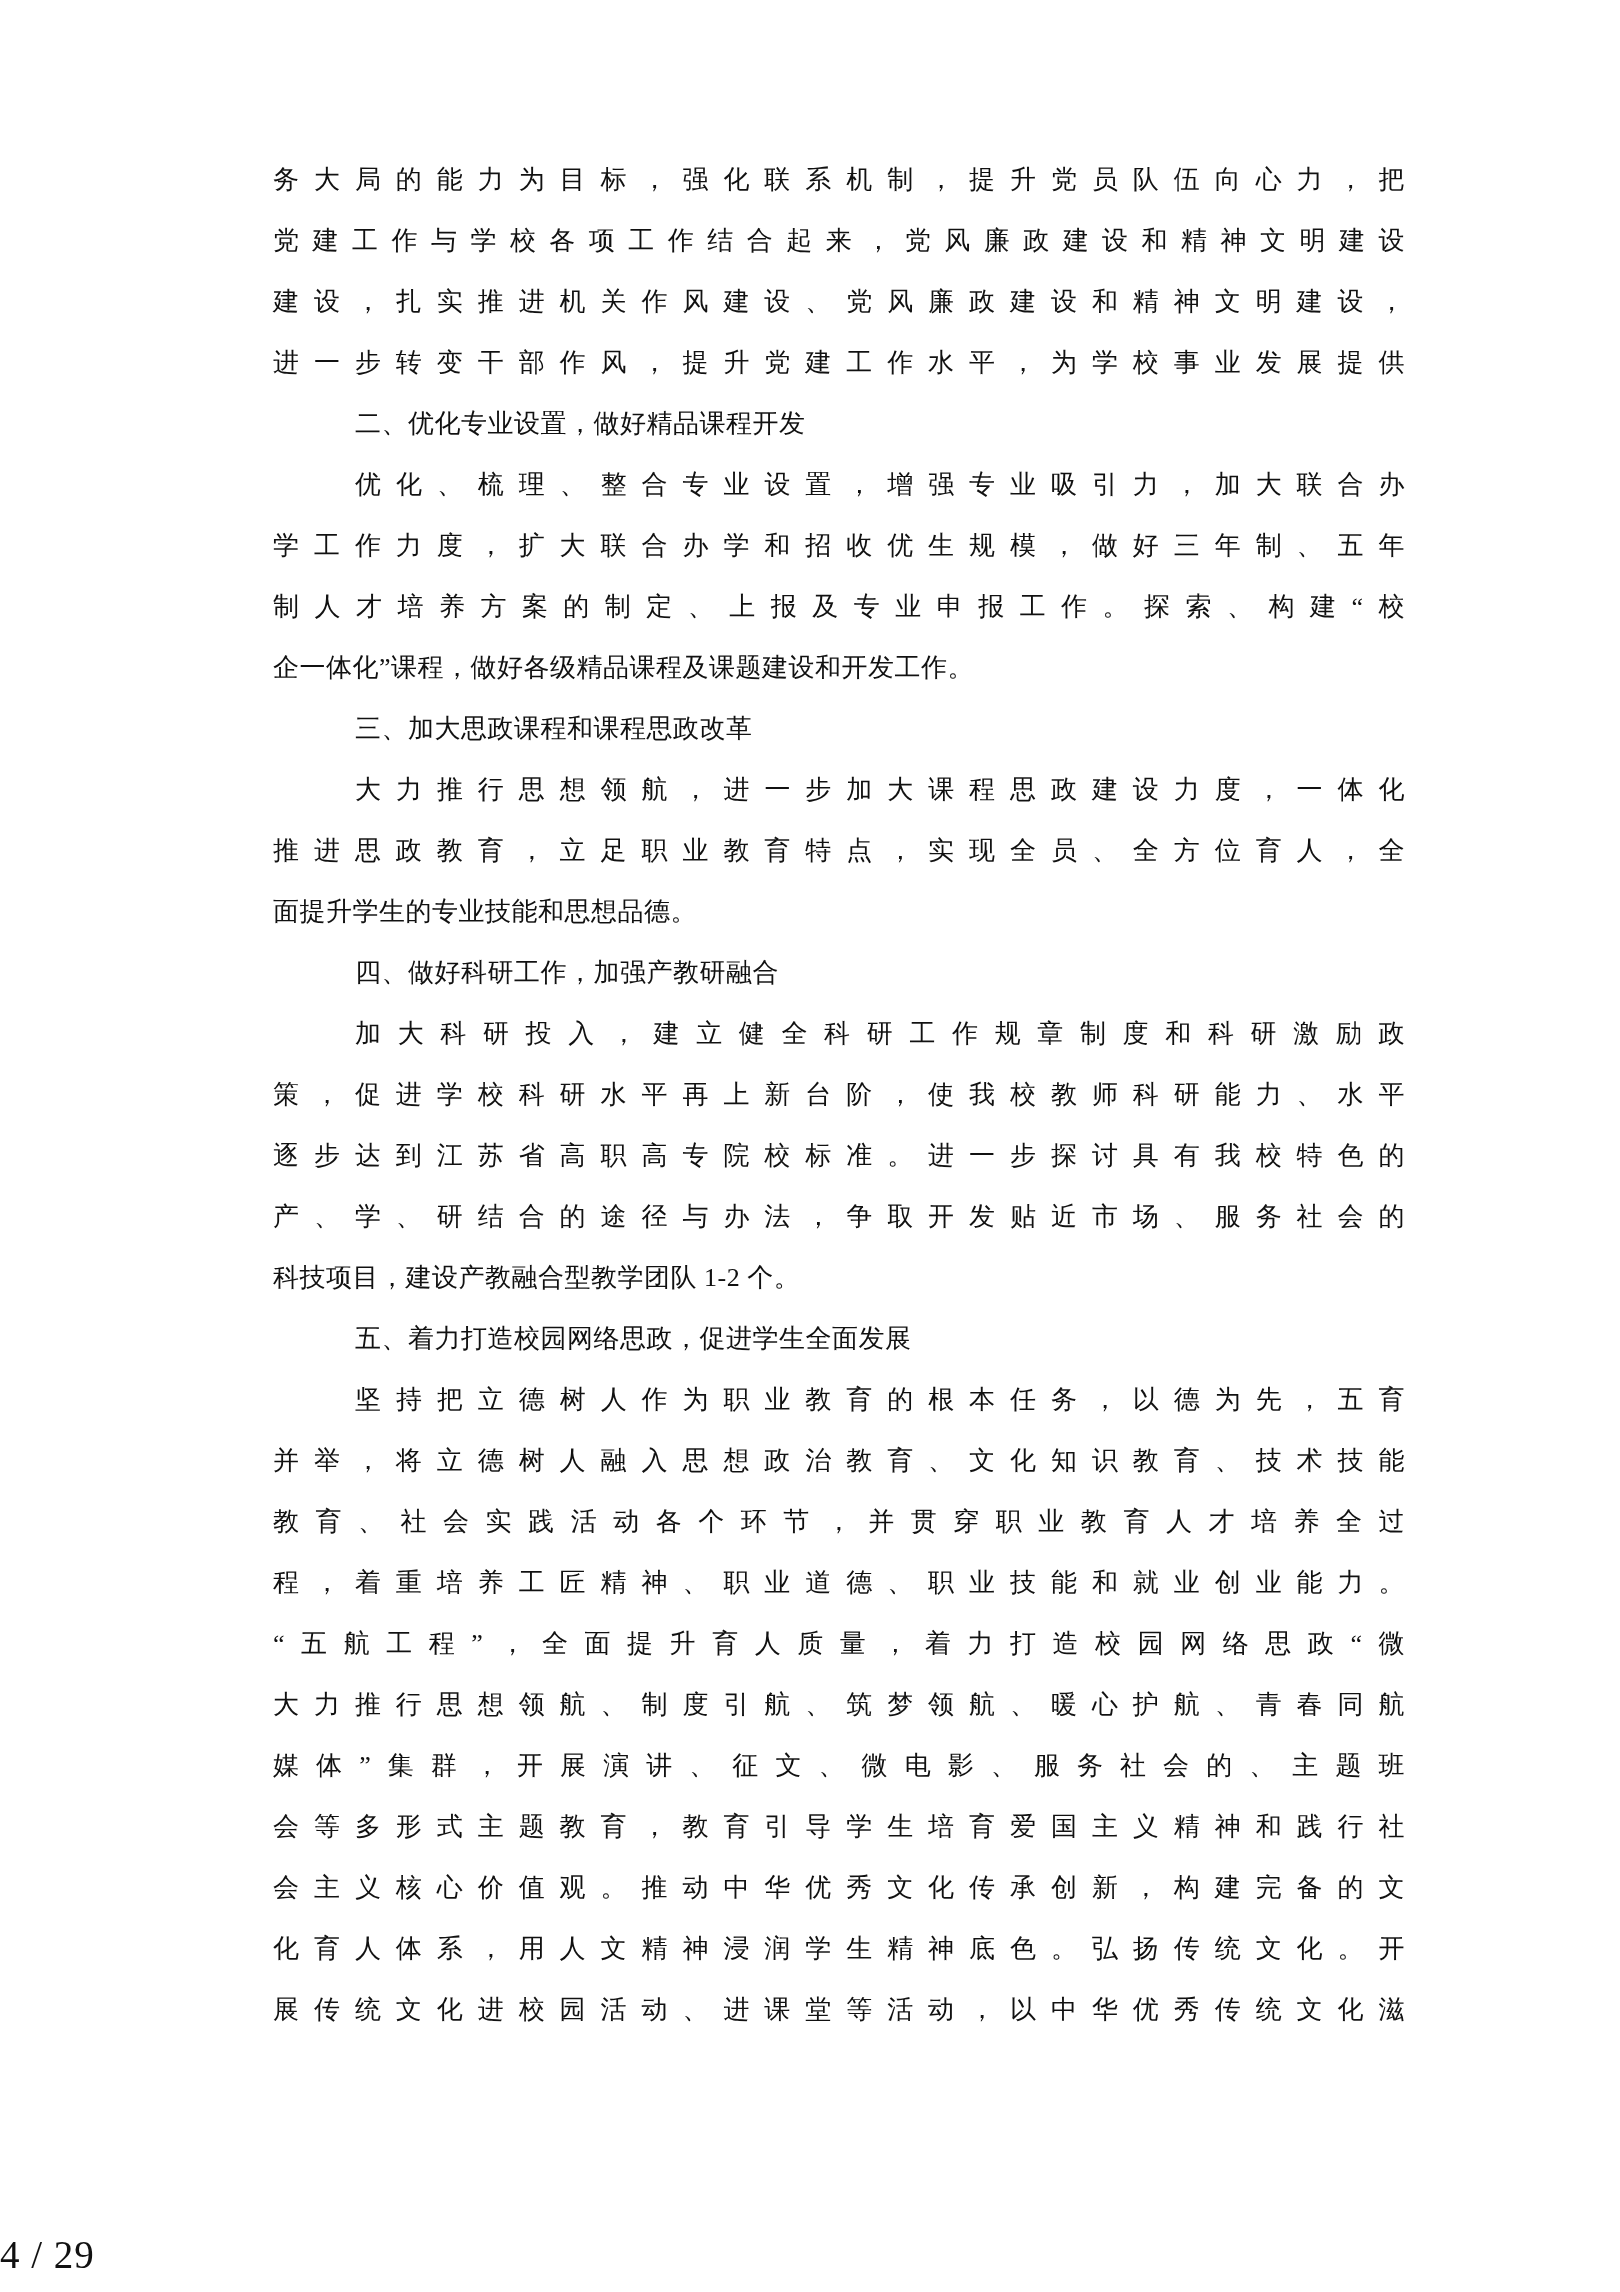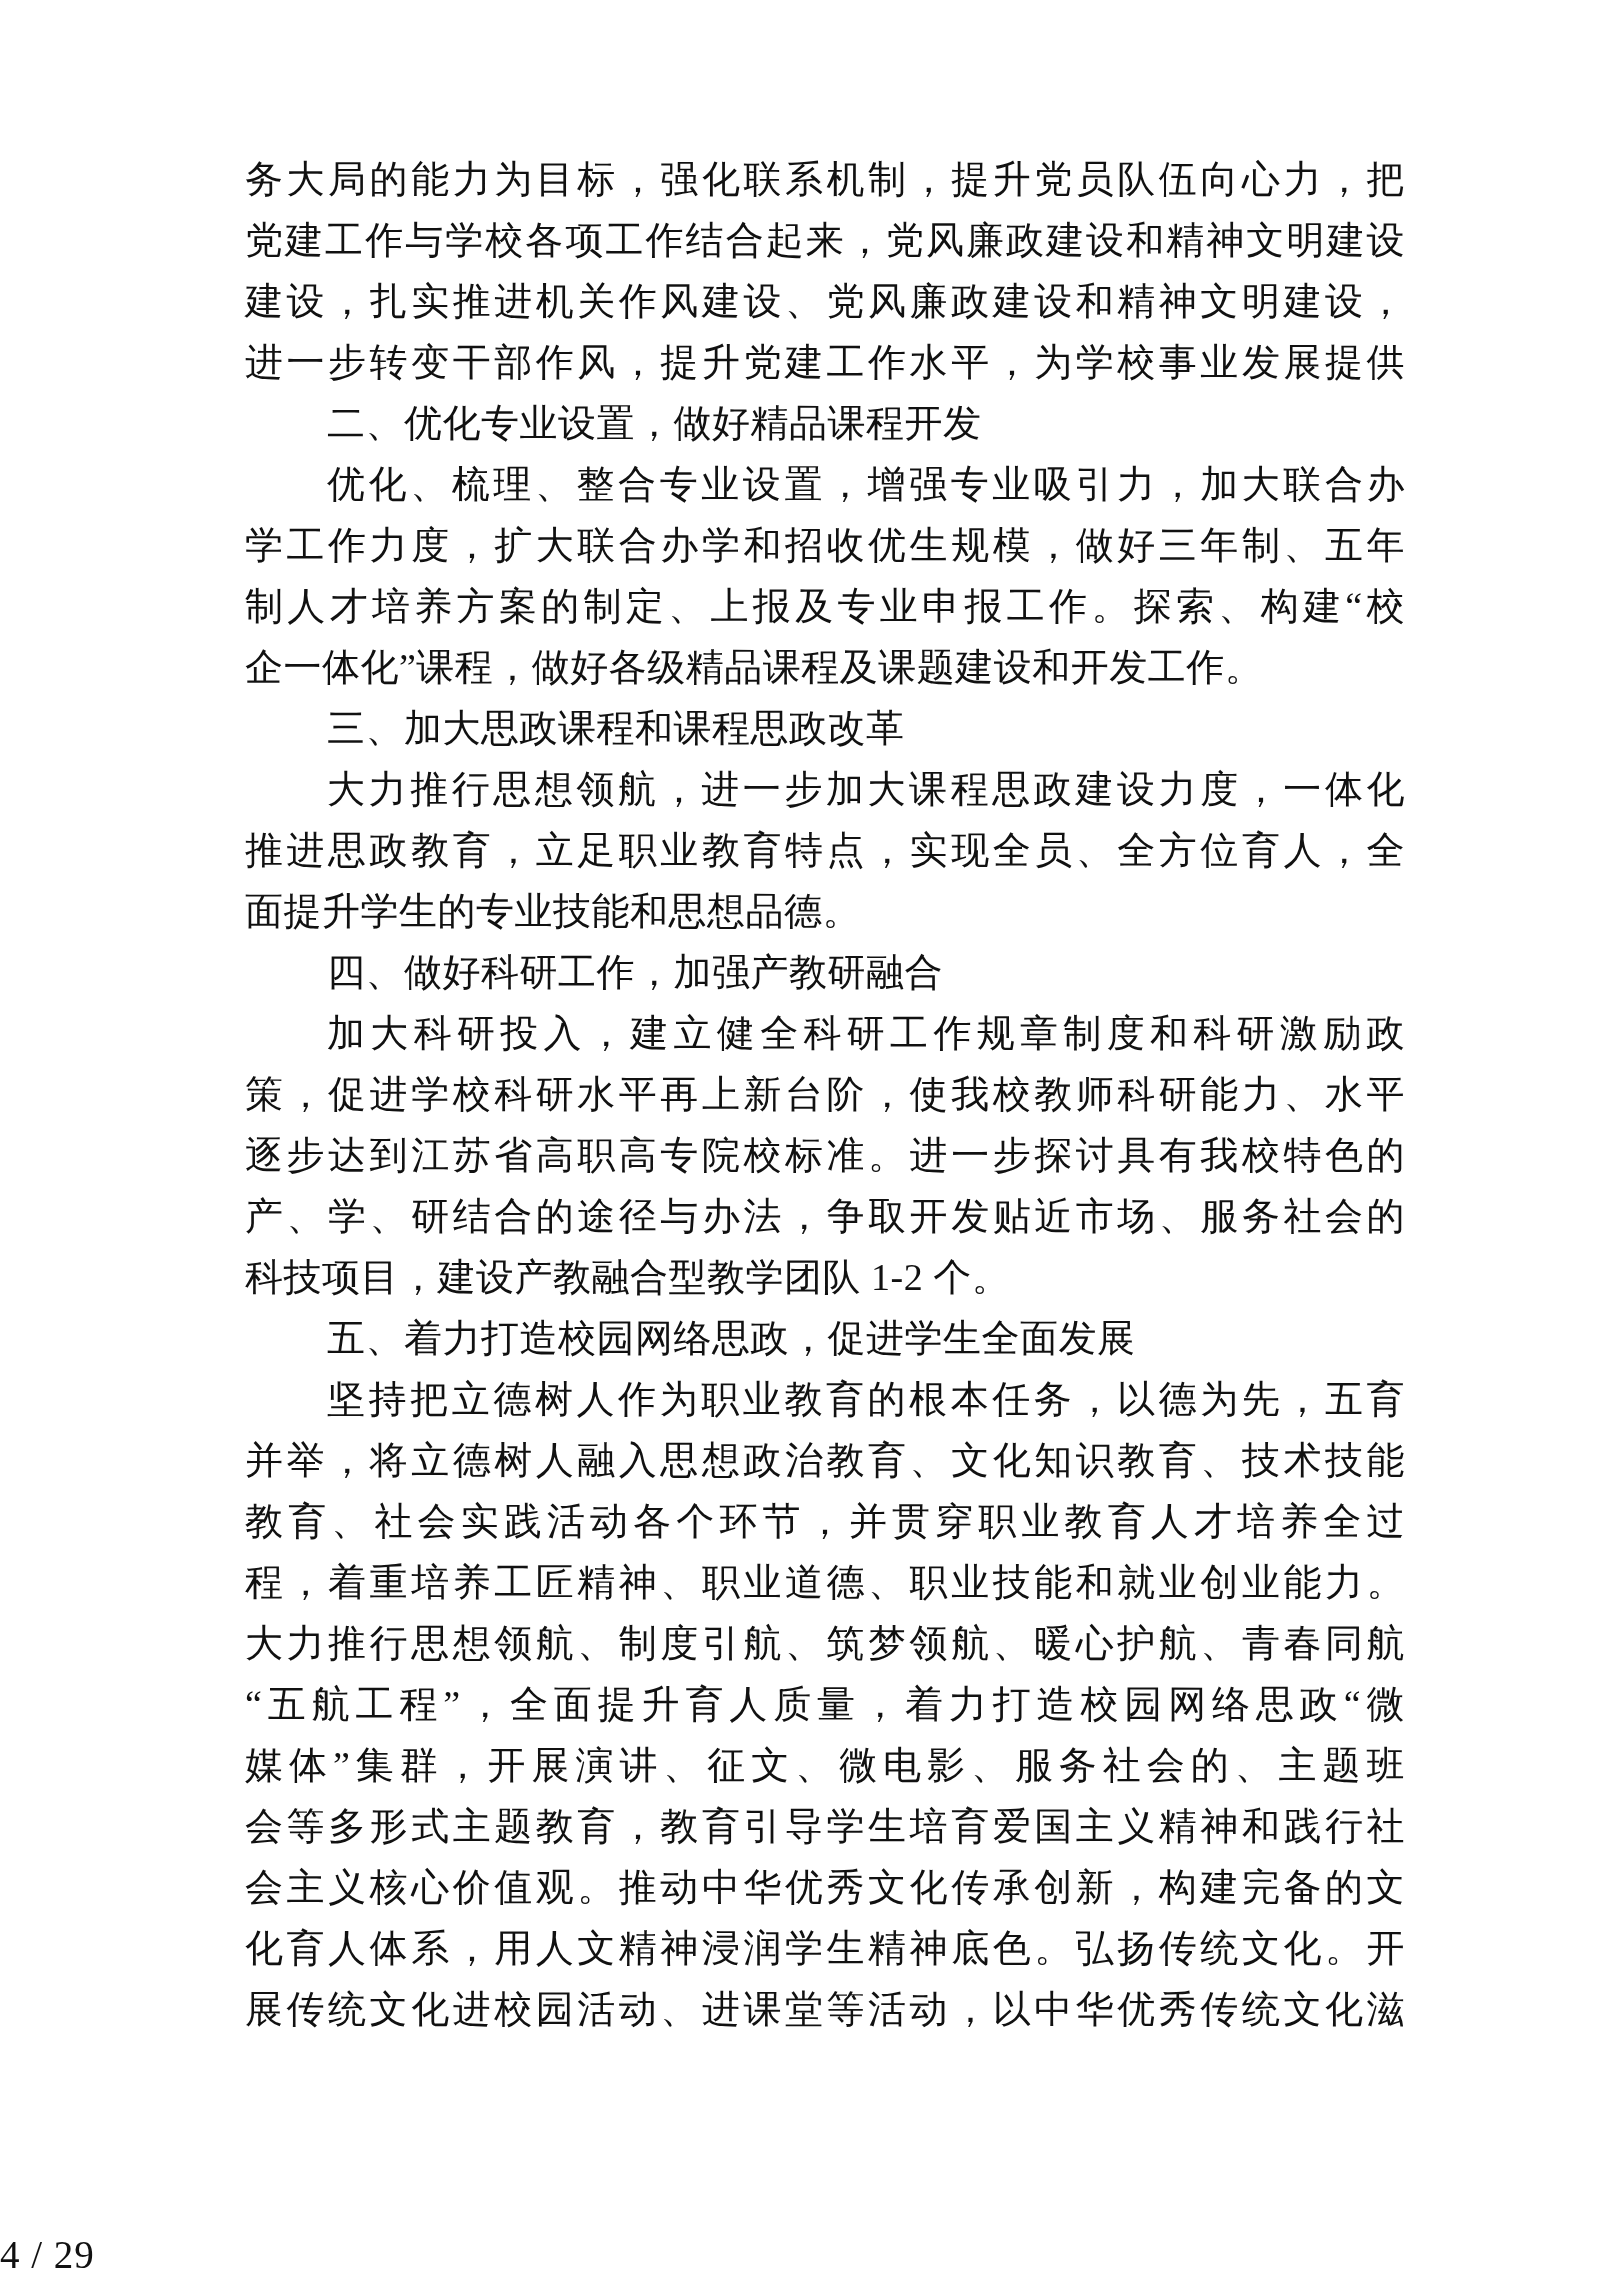--- a/index.html
+++ b/index.html
@@ -17,27 +17,28 @@
     font-family: "Liberation Serif", "DejaVu Serif", serif;
     color: var(--text-color, #111111);
   }
   .content {
     position: absolute;
     left: 245px;
     top: 149px;
     width: 1160px;
   }
   .line {
-    font-size: 38px;
+    font-size: 26px;
     line-height: 61px;
     height: 61px;
     letter-spacing: 0.5px;
     text-align: left;
     white-space: normal;
     overflow: visible;
+    margin-left: 28px;
   }
   
   .line.fill {
     text-align: justify;
     text-align-last: justify;
     text-justify: inter-character;
   }
   
   .line.indent {
     text-indent: 82px;
@@ -75,22 +76,22 @@
     <div class="line indent fill">加大科研投入，建立健全科研工作规章制度和科研激励政</div>
     <div class="line fill">策，促进学校科研水平再上新台阶，使我校教师科研能力、水平</div>
     <div class="line fill">逐步达到江苏省高职高专院校标准。进一步探讨具有我校特色的</div>
     <div class="line fill">产、学、研结合的途径与办法，争取开发贴近市场、服务社会的</div>
     <div class="line">科技项目，建设产教融合型教学团队 1-2 个。</div>
     <div class="line indent">五、着力打造校园网络思政，促进学生全面发展</div>
     <div class="line indent fill">坚持把立德树人作为职业教育的根本任务，以德为先，五育</div>
     <div class="line fill">并举，将立德树人融入思想政治教育、文化知识教育、技术技能</div>
     <div class="line fill">教育、社会实践活动各个环节，并贯穿职业教育人才培养全过</div>
     <div class="line fill">程，着重培养工匠精神、职业道德、职业技能和就业创业能力。</div>
+    <div class="line fill">“五航工程”，全面提升育人质量，着力打造校园网络思政“微</div>
     <div class="line fill">大力推行思想领航、制度引航、筑梦领航、暖心护航、青春同航</div>
-    <div class="line fill">“五航工程”，全面提升育人质量，着力打造校园网络思政“微</div>
     <div class="line fill">媒体”集群，开展演讲、征文、微电影、服务社会的、主题班</div>
     <div class="line fill">会等多形式主题教育，教育引导学生培育爱国主义精神和践行社</div>
     <div class="line fill">会主义核心价值观。推动中华优秀文化传承创新，构建完备的文</div>
     <div class="line fill">化育人体系，用人文精神浸润学生精神底色。弘扬传统文化。开</div>
     <div class="line fill">展传统文化进校园活动、进课堂等活动，以中华优秀传统文化滋</div>
   </div>
 
   <div class="footer">4 / 29</div>
 </div>
 

